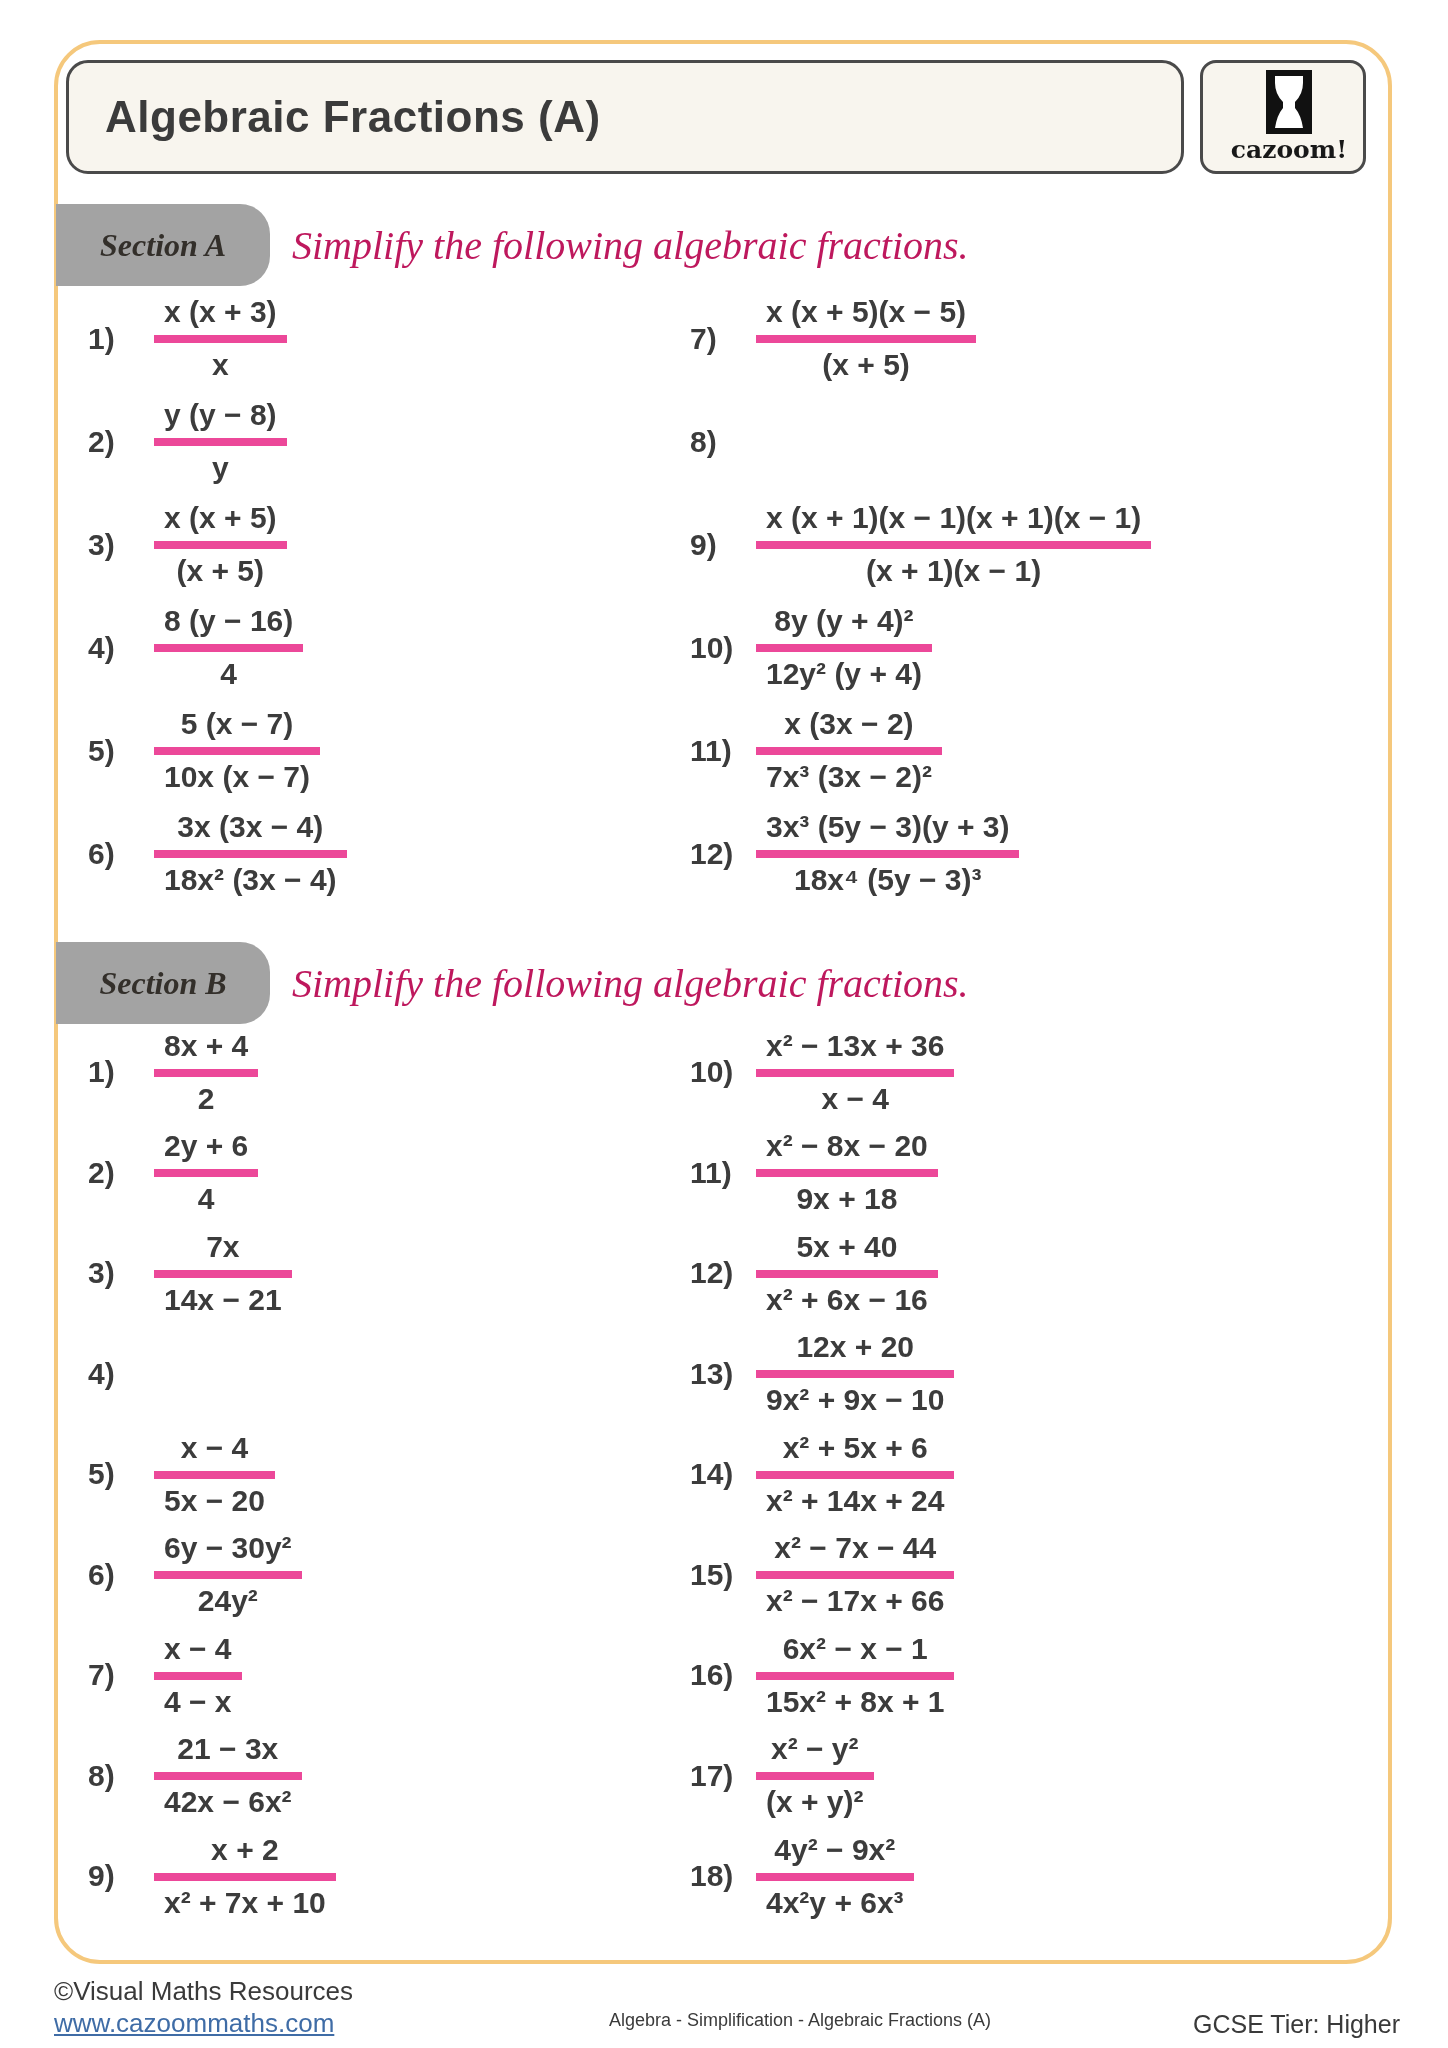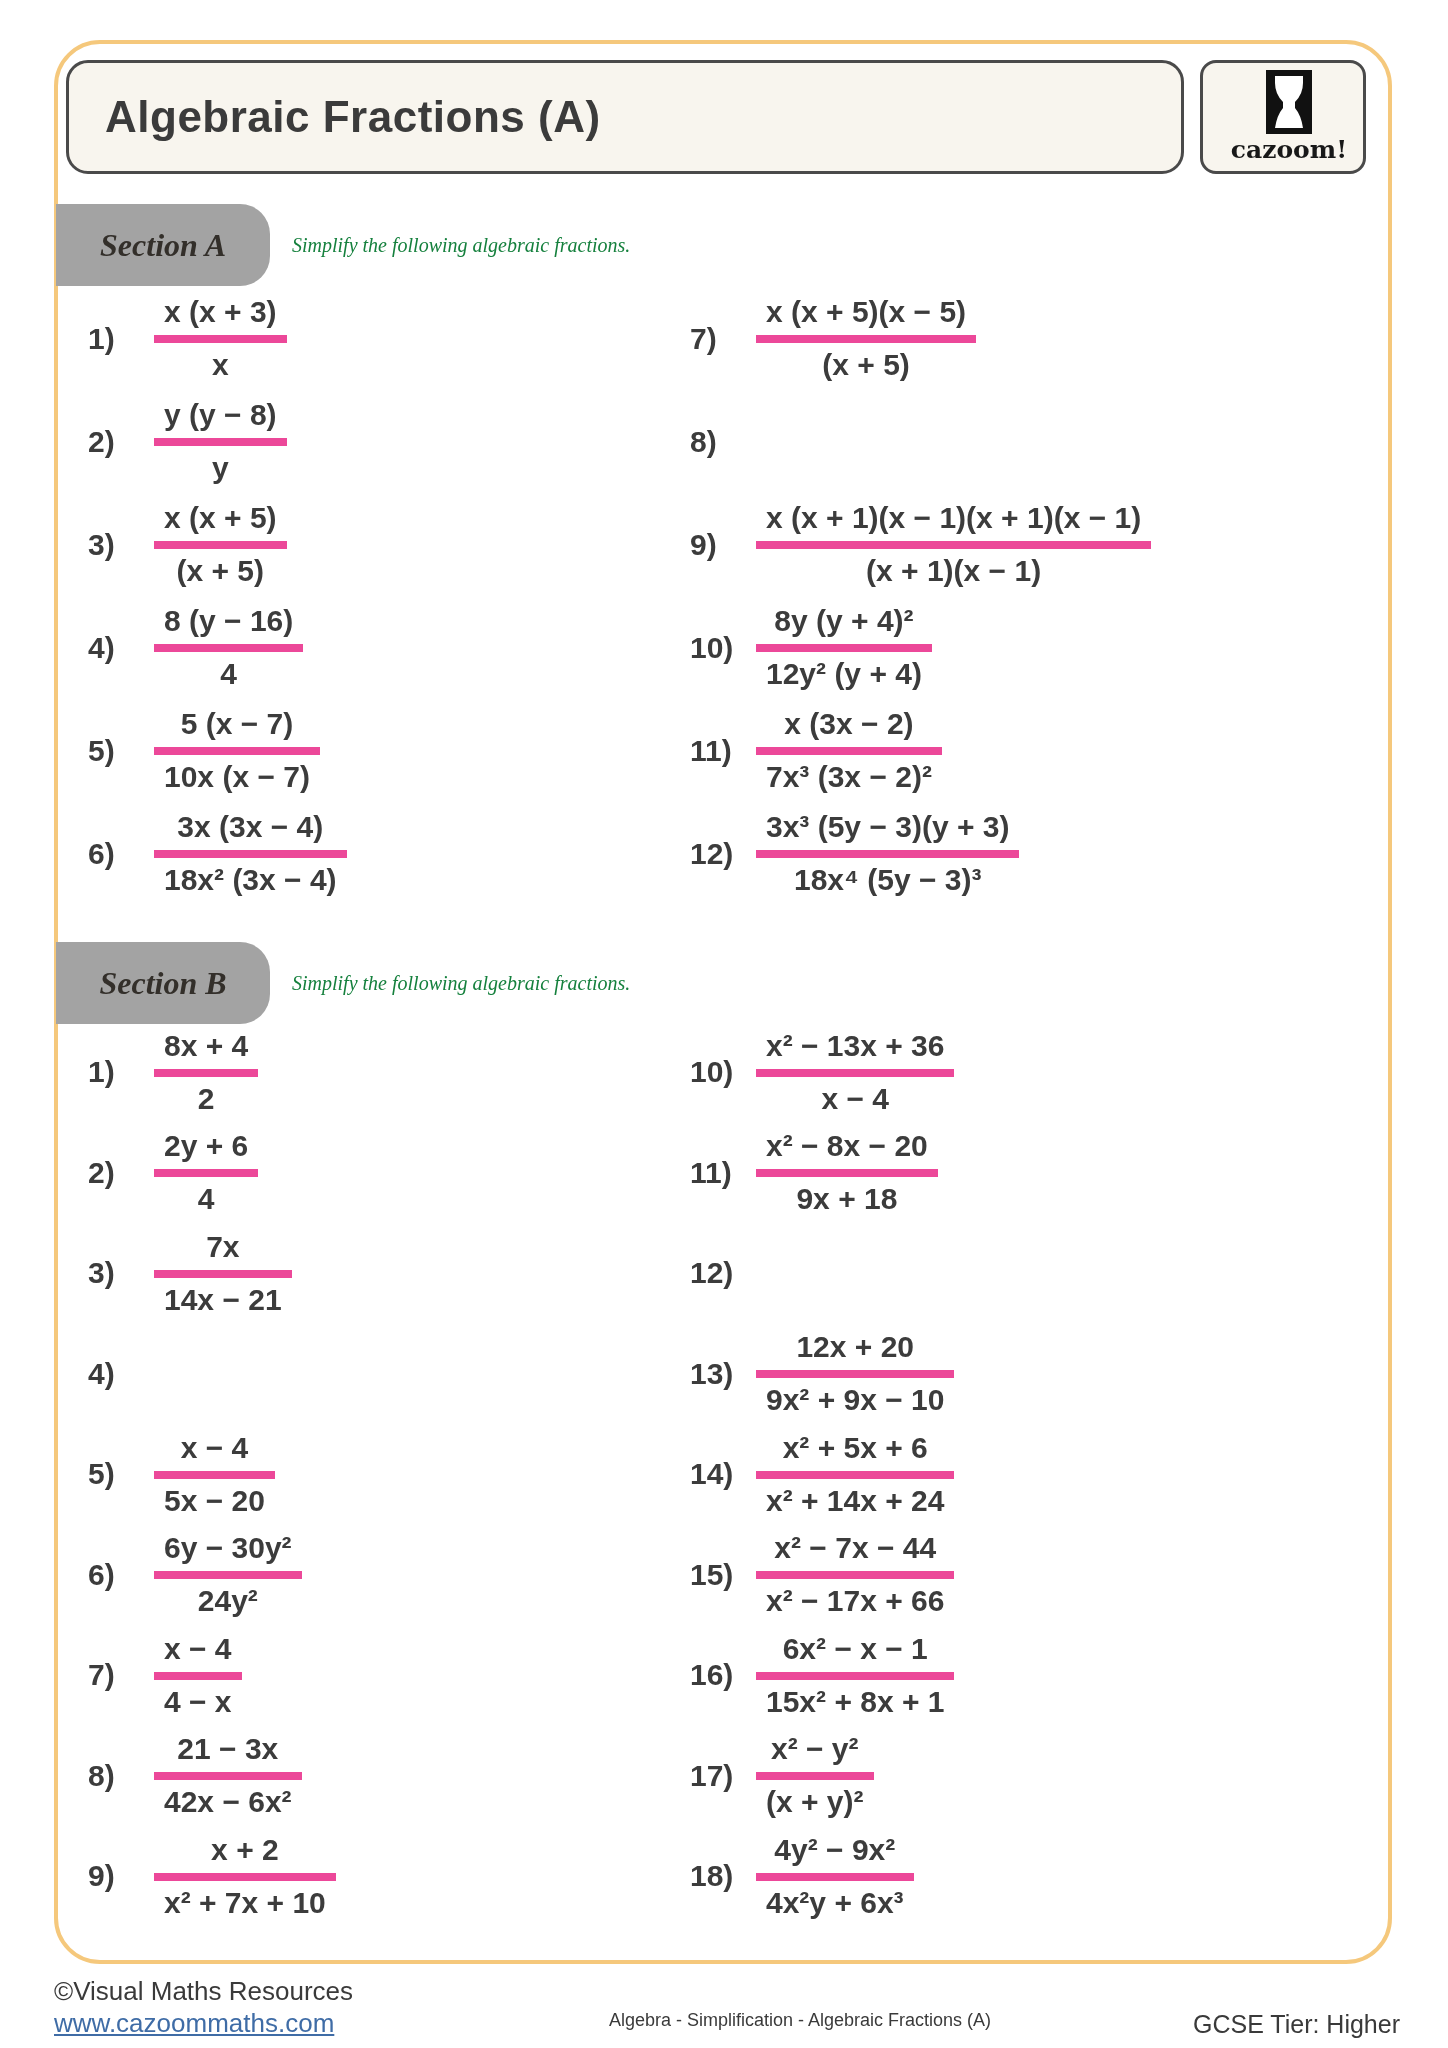--- a/index.html
+++ b/index.html
@@ -17,21 +17,21 @@
            box-sizing:border-box;padding-left:12px;}
   .logotext{font-family:"DejaVu Serif","Liberation Serif",serif;font-weight:bold;
             font-size:25px;color:#181818;margin-top:1px;}
   .section-tab{position:absolute;left:56px;width:214px;height:82px;background:#a3a3a3;
                border-radius:0 30px 30px 0;display:flex;align-items:center;justify-content:center;
                font-family:"Liberation Serif","DejaVu Serif",serif;font-style:italic;font-weight:bold;
                font-size:32px;color:#332f2a;}
   #tab-a{top:204px;} #tab-b{top:942px;}
   .instruction{position:absolute;left:292px;height:82px;display:flex;align-items:center;
                font-family:"Liberation Serif","DejaVu Serif",serif;font-style:italic;
-               font-size:20px;color:#15803d;}
+               font-size:40px;color:#be185d;}
   #ins-a{top:204px;} #ins-b{top:942px;}
   .col{position:absolute;width:700px;}
   #a-col1{left:70px;top:287px;} #a-col2{left:672px;top:287px;}
   #b-col1{left:70px;top:1022px;} #b-col2{left:672px;top:1022px;}
   .row{display:flex;align-items:center;}
   .sec-a .row{height:103px;} .sec-b .row{height:100.5px;}
   .pnum{flex:0 0 auto;width:84px;padding-left:18px;box-sizing:border-box;
         font-weight:bold;font-size:30px;color:#3c3c3c;}
   .frac{display:inline-block;text-align:center;font-weight:bold;font-size:30px;color:#3c3c3c;}
   .num{display:block;padding:2px 10px 6px;border-bottom:8px solid #ec4899;white-space:nowrap;}
@@ -229,20 +229,24 @@
     </div>
     <div class="row">
       <span class="pnum">11)</span>
       <span class="frac">
         <span class="num">x² − 8x − 20</span>
         <span class="den">9x + 18</span>
       </span>
     </div>
     <div class="row">
       <span class="pnum">12)</span>
+      <span class="frac">
+        <span class="num">5x + 40</span>
+        <span class="den">x² + 6x − 16</span>
+      </span>
     </div>
     <div class="row">
       <span class="pnum">13)</span>
       <span class="frac">
         <span class="num">12x + 20</span>
         <span class="den">9x² + 9x − 10</span>
       </span>
     </div>
     <div class="row">
       <span class="pnum">14)</span>

